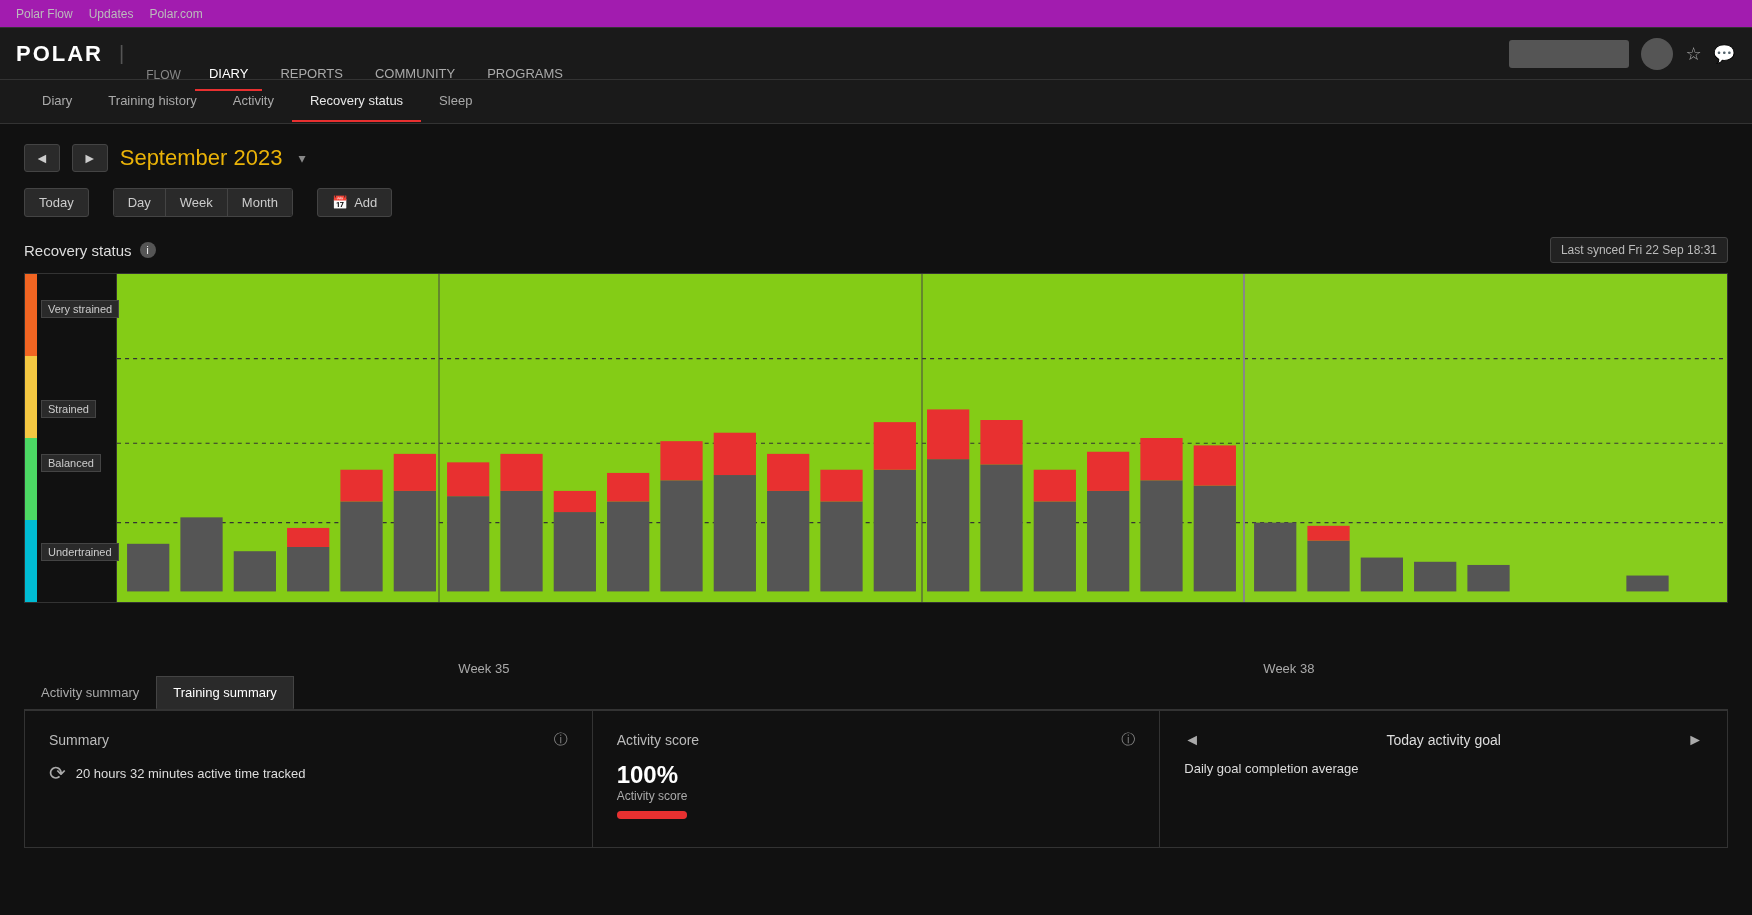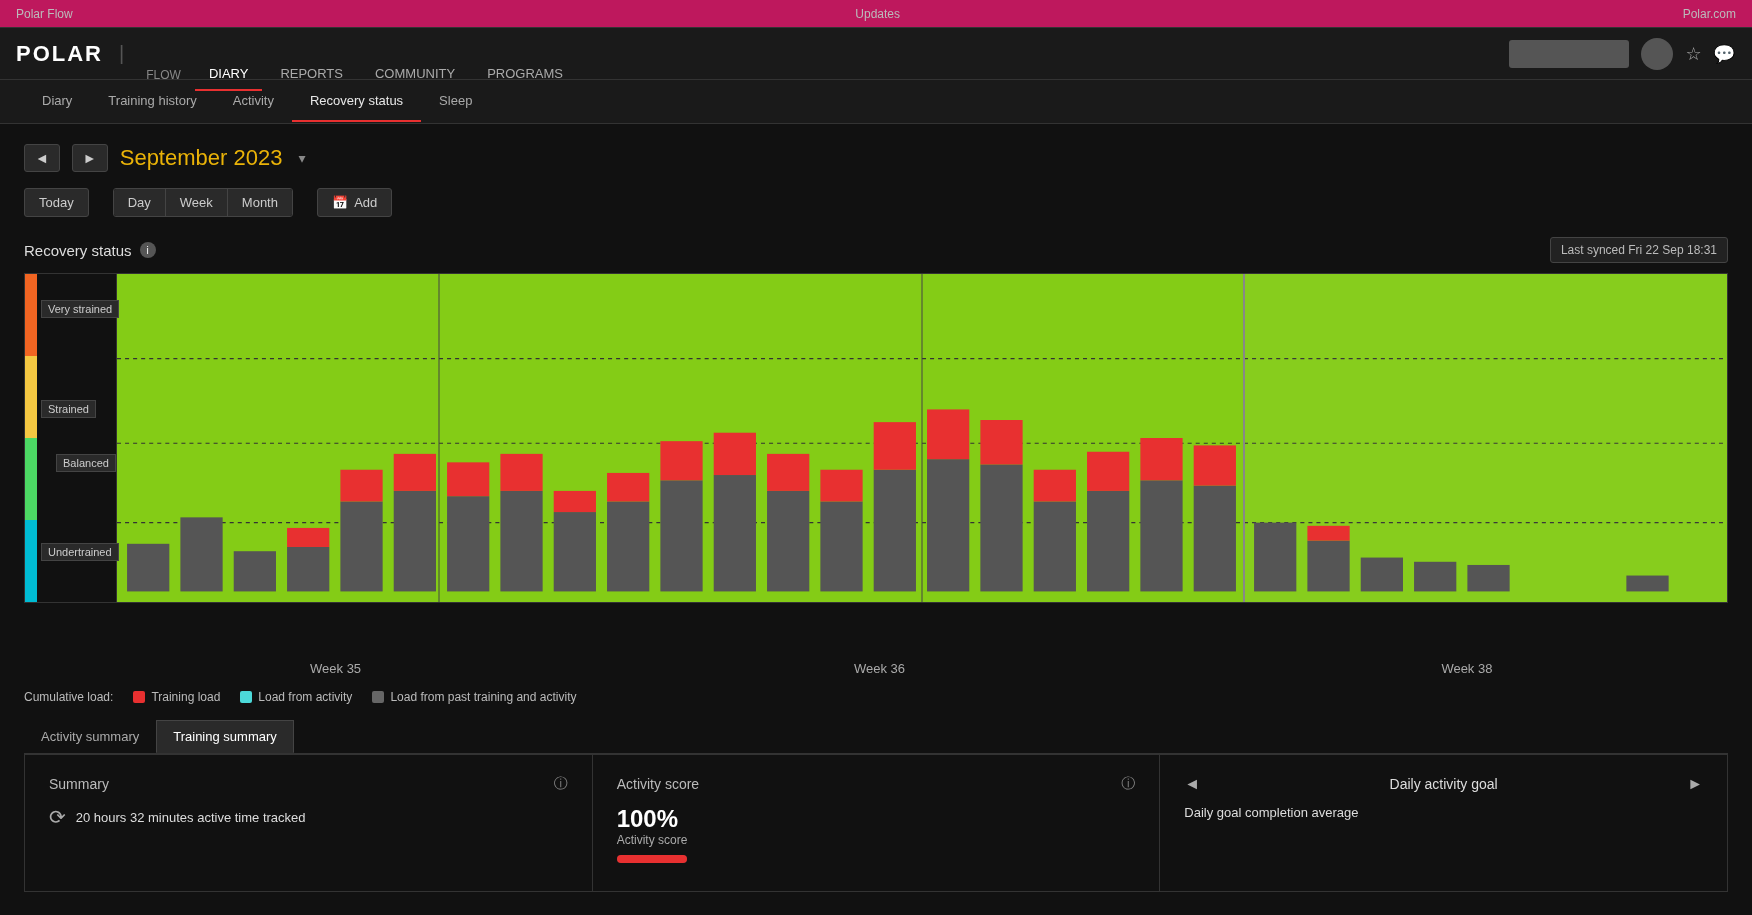--- a/index.html
+++ b/index.html
@@ -1,19 +1,19 @@
 <!DOCTYPE html>
 <html><head>
   <meta charset="utf-8">
   <style>
     * { box-sizing: border-box; margin: 0; padding: 0; }
     body { background: #111; color: #ddd; font-family: Arial, sans-serif; font-size: 13px; width: 1752px; min-height: 915px; overflow-x: hidden; }
 
     
-    .top-bar { background: #be185d; display: flex; justify-content: space-between; align-items: center; padding: 4px 16px; gap: 16px; border-bottom: 1px solid #333; height: 28px; }
+    .top-bar { background: #a21caf; display: flex; justify-content: flex-start; align-items: center; padding: 4px 16px; gap: 16px; border-bottom: 1px solid #333; height: 28px; }
     .top-bar span { color: #bbb; font-size: 12px; cursor: pointer; }
 
     
     .main-nav { background: #1a1a1a; display: flex; align-items: center; padding: 0 16px; height: 52px; border-bottom: 1px solid #333; }
     .polar-logo { color: #fff; font-size: 22px; font-weight: bold; letter-spacing: 2px; margin-right: 8px; }
     .nav-divider { color: #555; margin: 0 8px; font-size: 20px; }
     .nav-links { display: flex; gap: 4px; flex: 1; }
     .nav-link { color: #aaa; padding: 8px 14px; font-size: 13px; cursor: pointer; text-decoration: none; font-weight: 500; margin-top: 42px; }
     .nav-link.active { color: #fff; }
     .nav-right { display: flex; align-items: center; gap: 12px; margin-left: auto; }
@@ -152,21 +152,21 @@
 
     <div class="color-band"></div>
 
     <div style="width:80px; background:#111; position:relative; flex-shrink:0; border-right: 1px solid #333;">
       <div style="position:absolute; top: 8%; left:4px;">
         <div style="background:#2a2a2a; border:1px solid #444; padding:2px 6px; font-size:11px; color:#ccc; white-space:nowrap;">Very strained</div>
       </div>
       <div style="position:absolute; top: 32%; left:4px;margin-top:21px;">
         <div style="background:#2a2a2a; border:1px solid #444; padding:2px 6px; font-size:11px; color:#ccc;">Strained</div>
       </div>
-      <div style="position:absolute; top: 55%; left:19px;">
+      <div style="position:absolute; top: 55%; left:4px;">
         <div style="background:#2a2a2a; border:1px solid #444; padding:2px 6px; font-size:11px; color:#ccc;">Balanced</div>
       </div>
       <div style="position:absolute; top: 82%; left:4px;">
         <div style="background:#2a2a2a; border:1px solid #444; padding:2px 6px; font-size:11px; color:#ccc;">Undertrained</div>
       </div>
     </div>
 
     <div class="chart-area" style="position:relative;">
       <svg width="100%" height="100%" viewBox="0 0 1600 310" preserveAspectRatio="none" style="display:block;">
 
@@ -253,39 +253,23 @@
         <rect x="1342" y="275" width="42" height="25" fill="#555"></rect>
 
         <rect x="1500" y="285" width="42" height="15" fill="#555"></rect>
       </svg>
 
     </div>
   </div>
 
   <div style="margin-top: 58px; display: flex; padding-left: 94px;">
     <div style="flex:1; text-align:center; color:#aaa; font-size:13px;">Week 35</div>
-    <div style="flex:1.5; text-align:center; color:#aaa; font-size:13px;">Week 36</div>
     <div style="flex:1.2; text-align:center; color:#aaa; font-size:13px;">Week 38</div>
   </div>
 
-  <div class="legend" style="margin-top:14px;">
-    <span style="font-weight:500;">Cumulative load:</span>
-    <div class="legend-item">
-      <div class="legend-dot" style="background:#e83030;"></div>
-      <span>Training load</span>
-    </div>
-    <div class="legend-item">
-      <div class="legend-dot" style="background:#4cd9d9;"></div>
-      <span>Load from activity</span>
-    </div>
-    <div class="legend-item">
-      <div class="legend-dot" style="background:#666;"></div>
-      <span>Load from past training and activity</span>
-    </div>
-  </div>
 
   <div class="tabs">
     <div class="tab">Activity summary</div>
     <div class="tab active">Training summary</div>
   </div>
 
   <div class="summary-grid">
 
     <div class="summary-card">
       <div class="card-title">
@@ -310,21 +294,21 @@
           <div class="progress-bar">
             <div class="progress-fill" style="width:100%;"></div>
           </div>
         </div>
       </div>
     </div>
 
     <div class="summary-card">
       <div class="card-title" style="justify-content:space-between;">
         <button class="goal-nav-btn">◄</button>
-        <span style="text-align:center; color:#ddd; font-size:14px;">Daily activity goal</span>
+        <span style="text-align:center; color:#ddd; font-size:14px;">Today activity goal</span>
         <button class="goal-nav-btn">►</button>
       </div>
       <div class="card-content">
         <span>Daily goal completion average</span>
       </div>
     </div>
   </div>
 
 </div>
 

